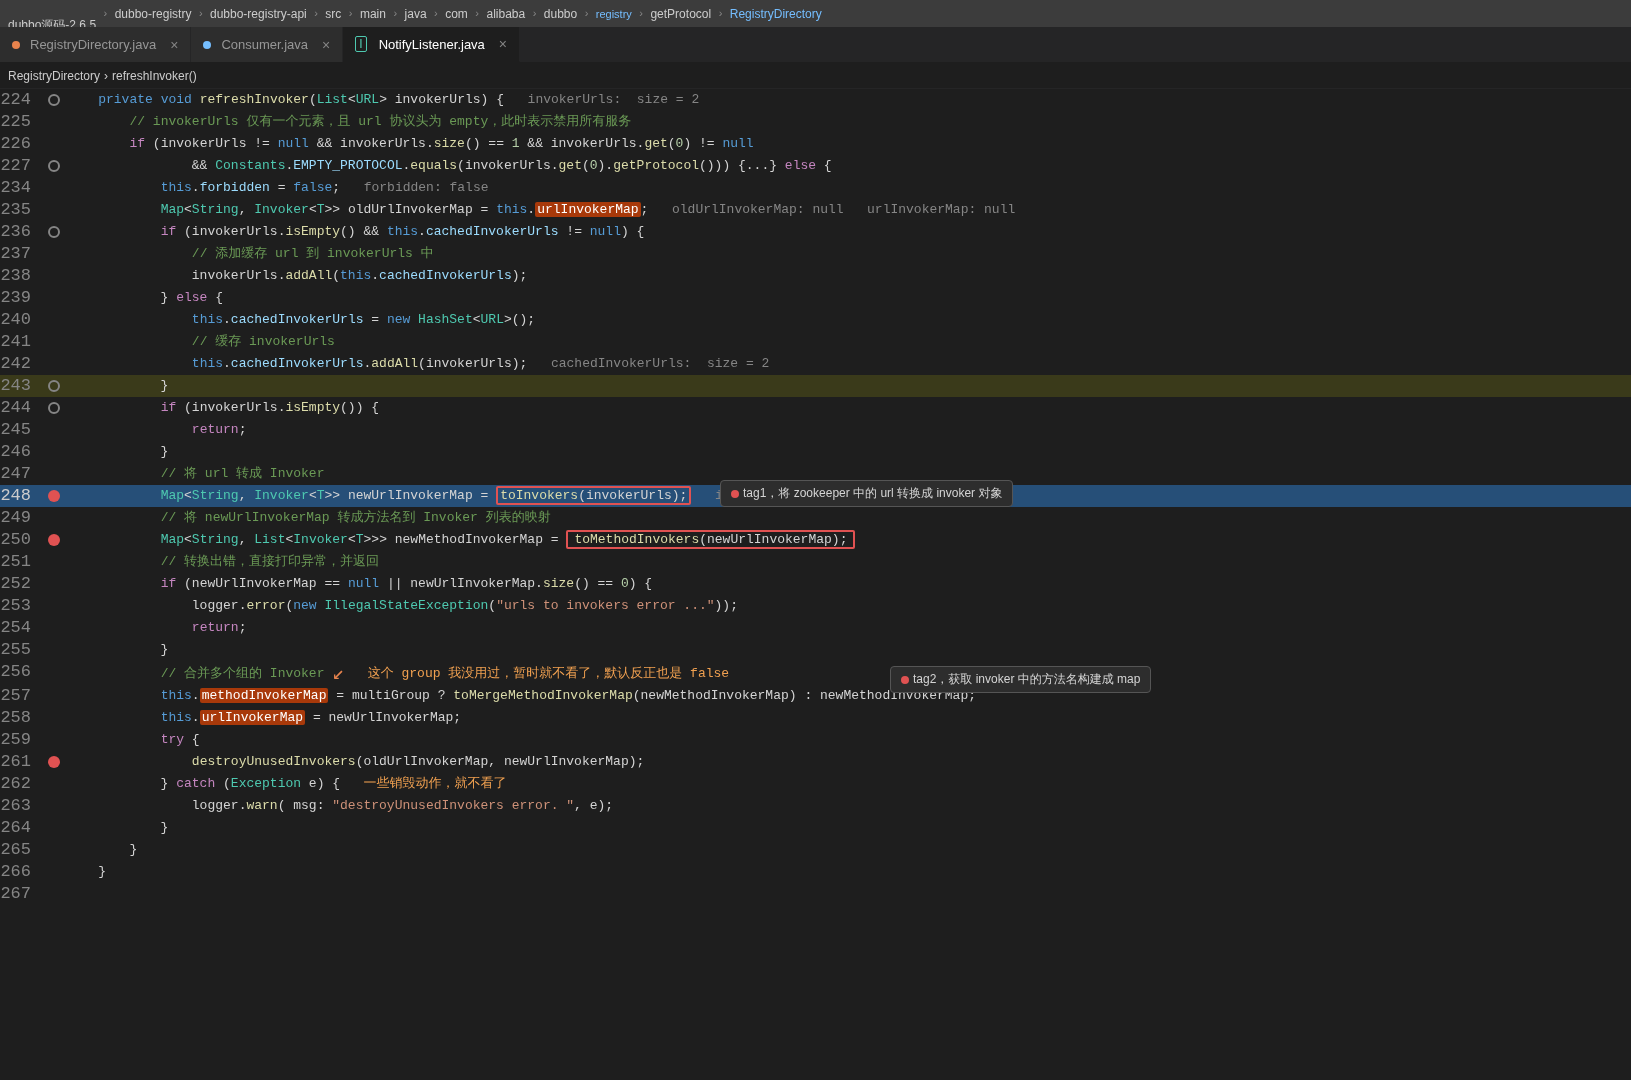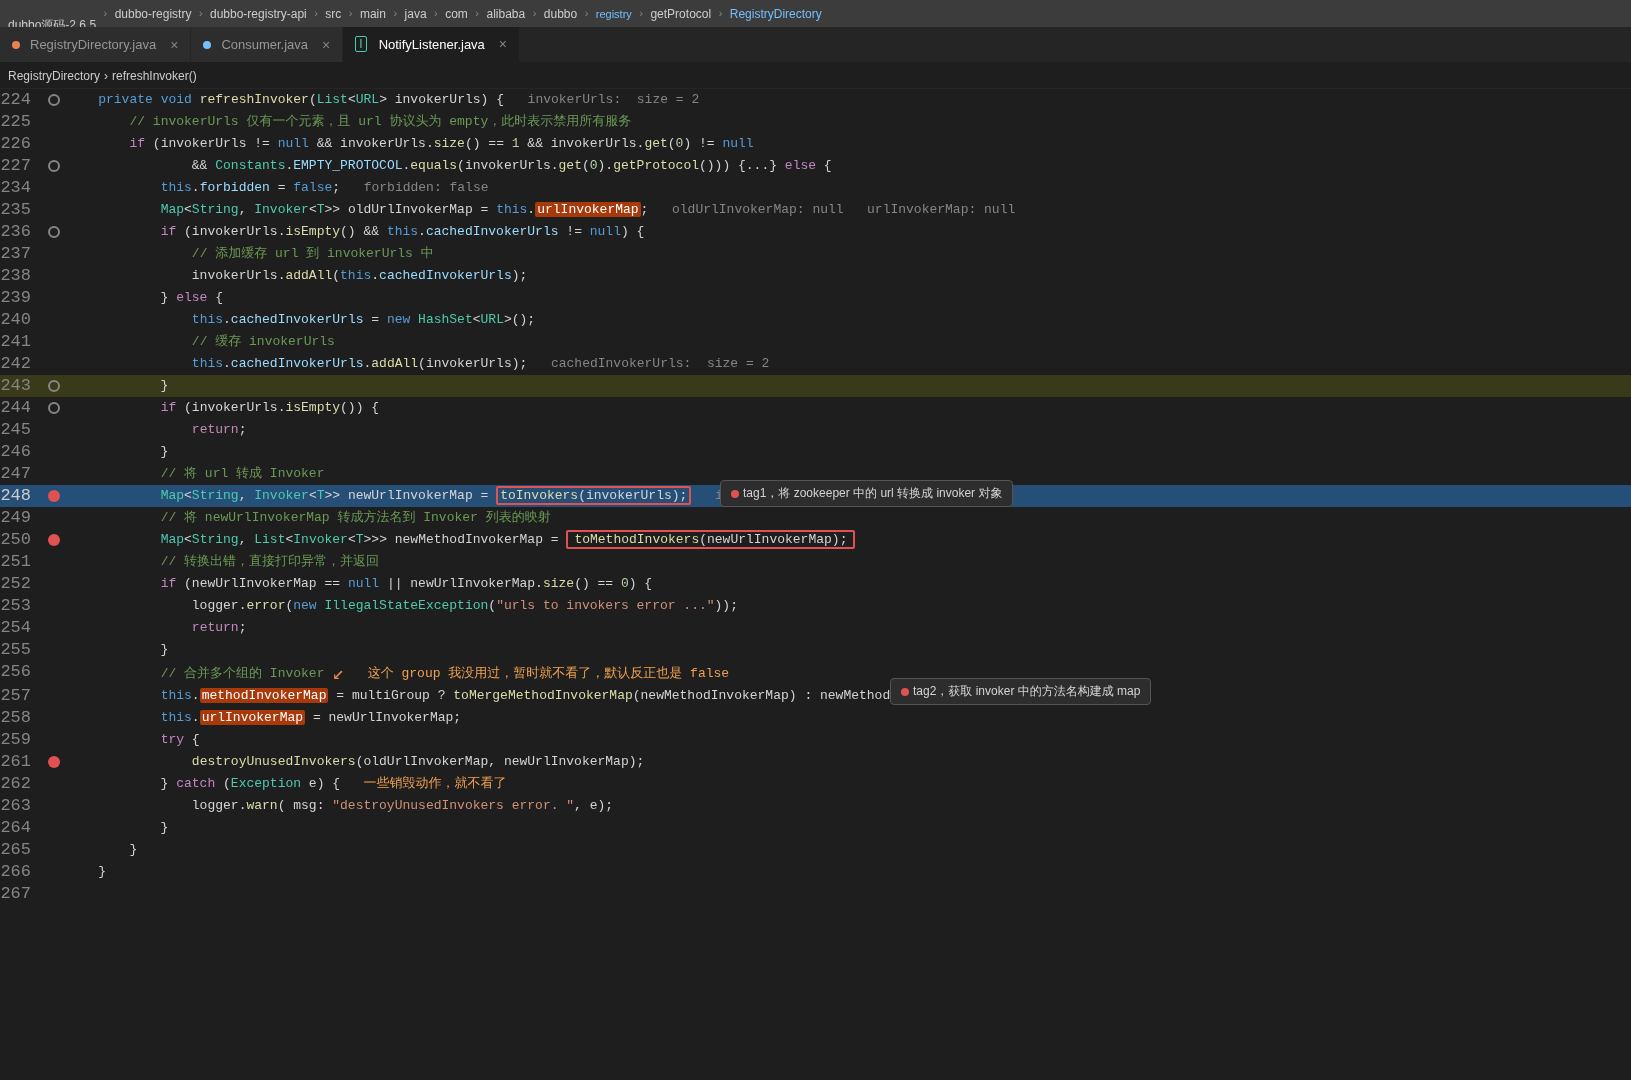--- a/index.html
+++ b/index.html
@@ -381,21 +381,21 @@
   </div>
 
   <div class="code-line">
     <span class="line-num">250</span>
     <span class="line-icon">
         <span class="breakpoint"></span>
       </span>
     <span class="line-content">            <span class="type">Map</span>&lt;<span class="type">String</span>, <span class="type">List</span>&lt;<span class="type">Invoker</span>&lt;<span class="type">T</span>&gt;&gt;&gt; newMethodInvokerMap = <span style="border:2px solid #e05252; border-radius:2px; padding:0 6px;"><span class="fn">toMethodInvokers</span>(newUrlInvokerMap);</span></span>
   </div>
 
-  <div style="position:absolute; top:589px; left:890px; z-index:20;">
+  <div style="position:absolute; top:577px; left:890px; z-index:20;">
     <div style="display:flex; align-items:center; background:#2d2d2d; border:1px solid #555; border-radius:4px; padding:4px 10px; font-family:-apple-system,sans-serif; font-size:12px; color:#d4d4d4; white-space:nowrap;">
       <span class="dot-red"></span>
       <span>tag2，获取 invoker 中的方法名构建成 map</span>
     </div>
   </div>
 
   <div class="code-line">
     <span class="line-num">251</span>
     <span class="line-icon"></span>
     <span class="line-content">            <span class="cm">// 转换出错，直接打印异常，并返回</span></span>

